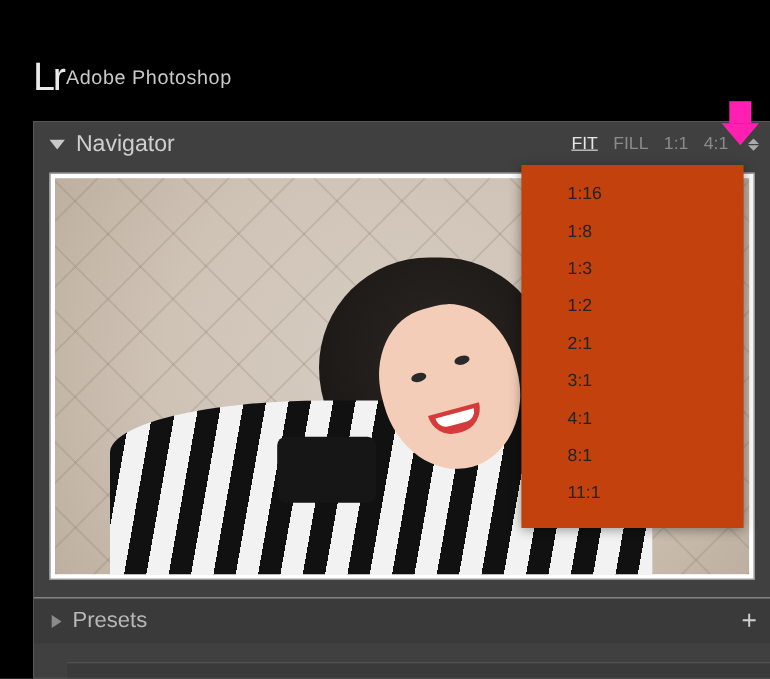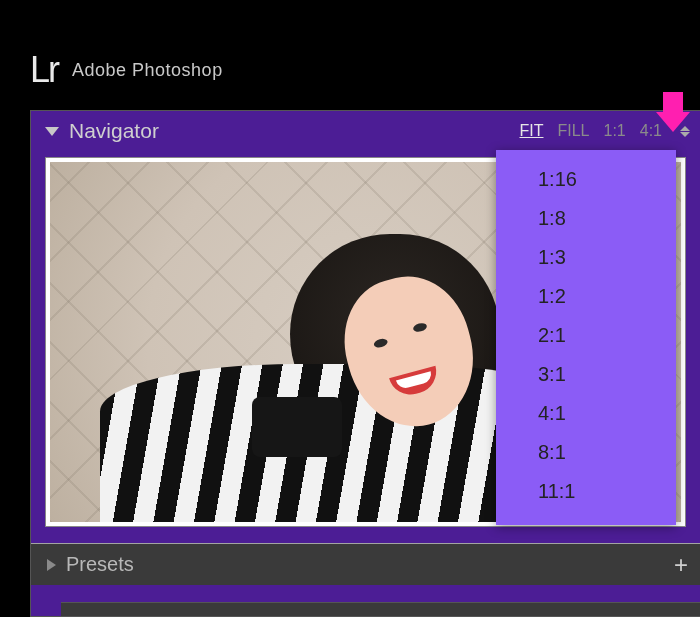--- a/index.html
+++ b/index.html
@@ -15,21 +15,21 @@
     display: flex;
     align-items: center;
     padding: 30px 0 0 30px;
     height: 110px;
   }
   .lr-logo {
     color: #eaeaea;
     font-size: 36px;
     font-weight: 300;
     letter-spacing: -2px;
-    margin-right: 14px;
+    margin-right: 2px;
     font-family: "Segoe UI", Arial, sans-serif;
   }
   .brand-top {
     color: #c9c9c9;
     font-size: 18px;
     font-weight: 400;
     letter-spacing: 0.5px;
   }
   .brand-bottom {
     color: #d7d7d7;
@@ -45,21 +45,21 @@
     width: 30px;
     bottom: 0;
     background: #000;
   }
   .panel-area {
     position: absolute;
     left: 30px;
     right: 0;
     top: 110px;
     bottom: 0;
-    background: #4c1d95;
+    background: #404040;
     border: 1px solid #555;
     border-right: none;
   }
   .panel-header {
     display: flex;
     align-items: center;
     height: 40px;
     padding: 0 10px 0 14px;
     color: #d8d8d8;
   }
@@ -194,24 +194,24 @@
   .bottom-strip {
     position:absolute; left:30px; right:0; bottom:0; height:14px;
     background:#3a3a3a; border-top:1px solid #555;
   }
 
   
   .zoom-menu {
     position: absolute;
     right: 24px;
     top: 150px;
-    width: 180px;
-    background: #8b5cf6;
+    width: 202px;
+    background: #c2410c;
     color: #232323;
-    font-size: 20px;
+    font-size: 16px;
     padding: 10px 0 14px 0;
     box-shadow: 0 2px 10px rgba(0,0,0,.4);
     z-index: 50;
   }
   .zoom-menu div {
     padding: 8px 0 8px 42px;
     cursor: pointer;
   }
 
   

